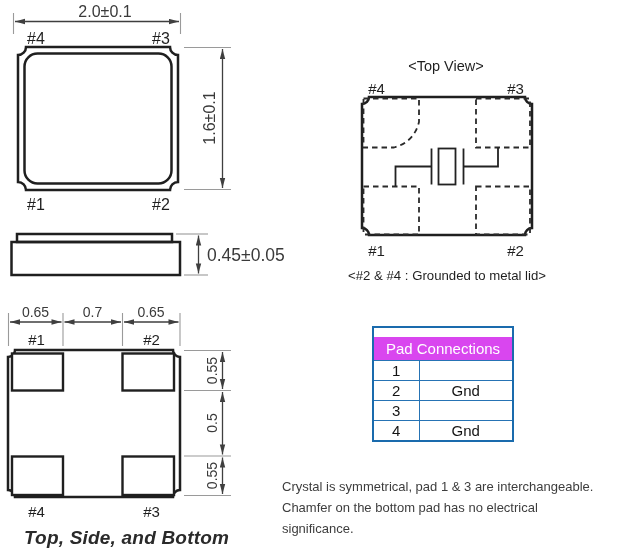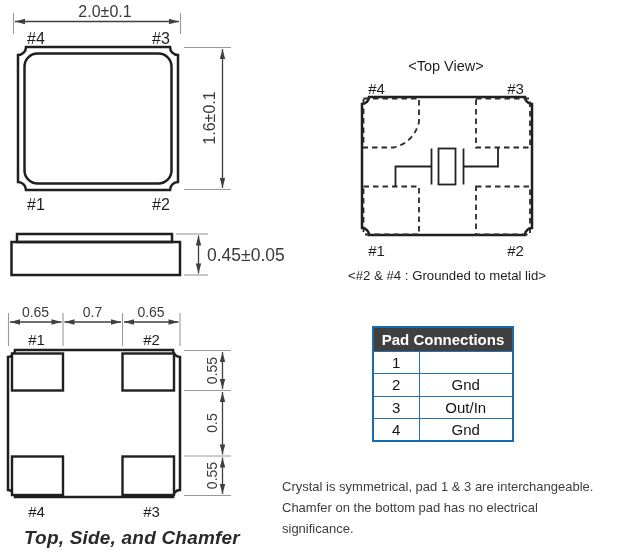--- a/index.html
+++ b/index.html
@@ -20,22 +20,22 @@
   .wire    { stroke:#222; stroke-width:1.8; fill:none; }
   text { font-family:"Liberation Sans", sans-serif; }
 
   
   .pad-table {
     position:absolute; left:372px; top:326px; width:142px; height:116px;
     box-sizing:border-box; border:2.5px solid #1A6BAD; background:#fff;
     display:flex; flex-direction:column; font-size:15px; color:#141414;
   }
   .pad-table .hdr {
-    height:23px; line-height:23px; background:#404040; color:#fff;
-    font-weight:bold; text-align:center; font-size:15px;
+    height:23px; line-height:23px; background:#d946ef; color:#fff;
+    font-weight:normal; text-align:center; font-size:15px;margin-top:9px;
   }
   .pad-table .row { flex:1; display:flex; border-top:1.5px solid #2673B4; }
   .pad-table .c1 {
     width:45.5px; box-sizing:border-box; border-right:1.5px solid #2673B4;
     display:flex; align-items:center; justify-content:center;
   }
   .pad-table .c2 { flex:1; display:flex; align-items:center; justify-content:center; }
 
   
   .note {
@@ -167,29 +167,28 @@
     <div class="hdr">Pad Connections</div>
     <div class="row">
       <div class="c1">1</div>
     </div>
     <div class="row">
       <div class="c1">2</div>
       <div class="c2">Gnd</div>
     </div>
     <div class="row">
       <div class="c1">3</div>
-      <div class="c2">Out/In</div>
     </div>
     <div class="row">
       <div class="c1">4</div>
       <div class="c2">Gnd</div>
     </div>
   </div>
 
   <div class="note">
     <div>Crystal is symmetrical, pad 1 &amp; 3 are interchangeable.</div>
     <div>Chamfer on the bottom pad has no electrical</div>
     <div>significance.</div>
   </div>
 
-  <div class="views-caption">Top, Side, and Chamfer</div>
+  <div class="views-caption">Top, Side, and Bottom</div>
 
 </div>
 
 </body></html>

